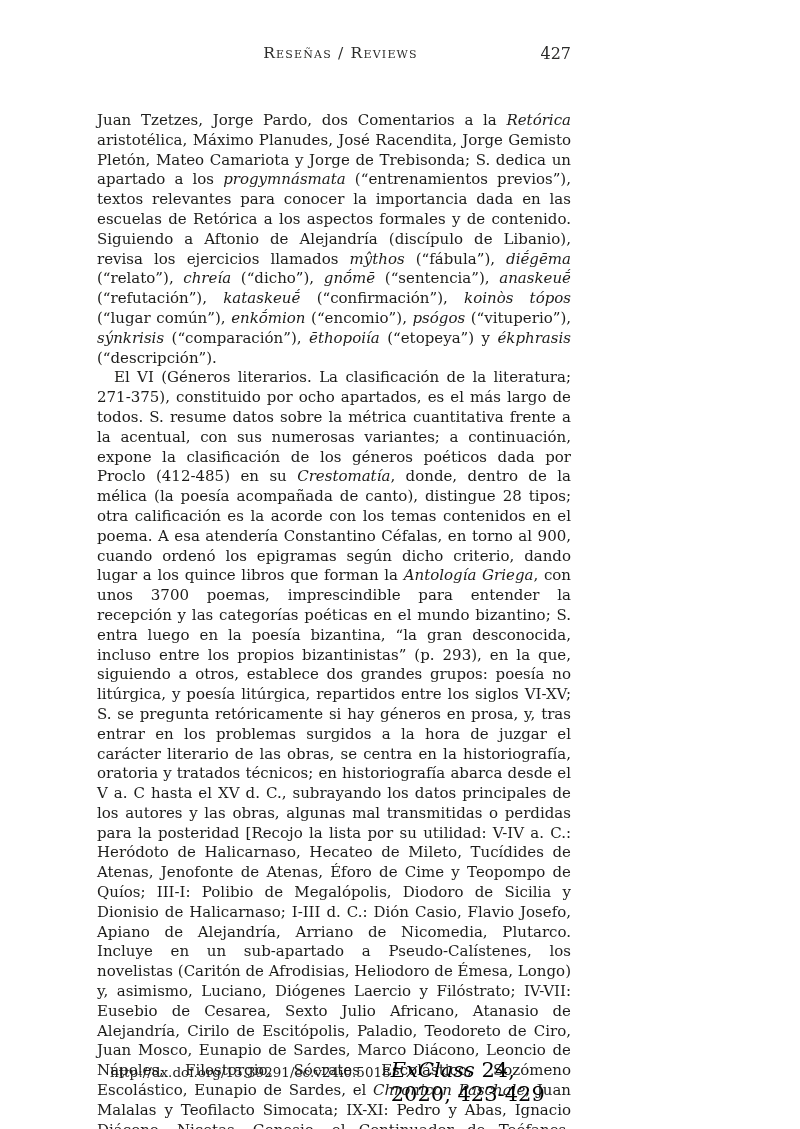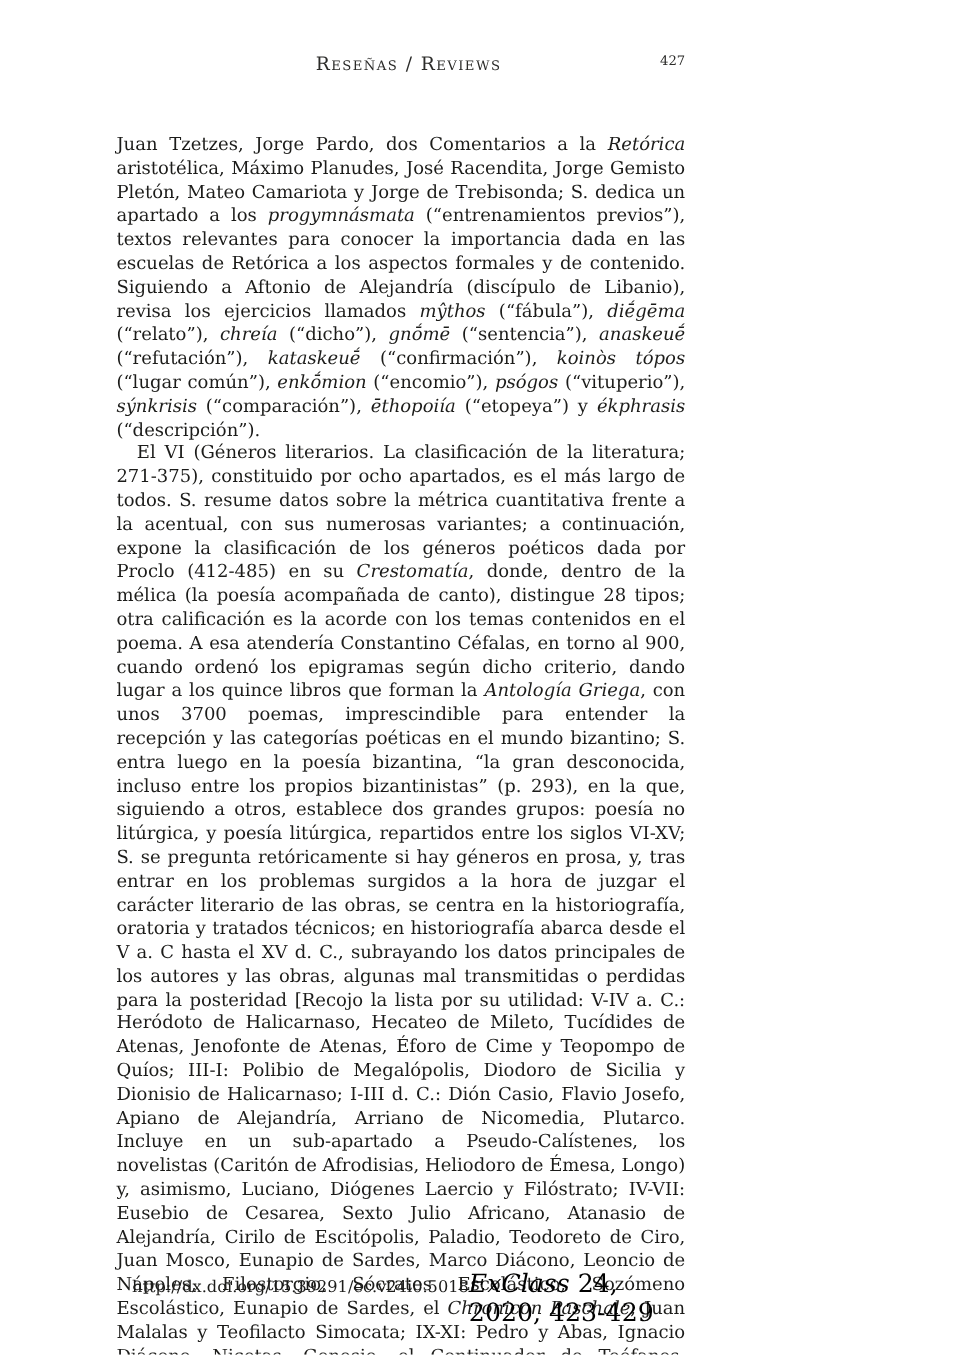--- a/index.html
+++ b/index.html
@@ -28,21 +28,21 @@
     text-align: center;
     font-variant: small-caps;
     letter-spacing: 1.2px;
     font-size: 15.5px;
     color: #2b2b29;
   }
   .page-number {
     position: absolute;
     right: 0;
     top: 0;
-    font-size: 11px;
+    font-size: 16px;
     color: #2b2b29;
   }
   .page-body {
     position: absolute;
     top: 111px;
     left: 97px;
     right: 110px;
   }
   .page-body p {
     margin: 0;

